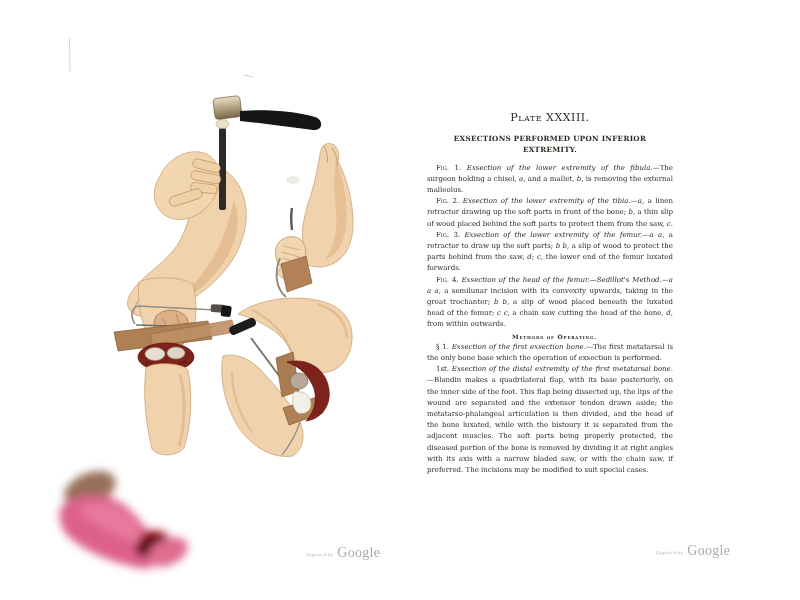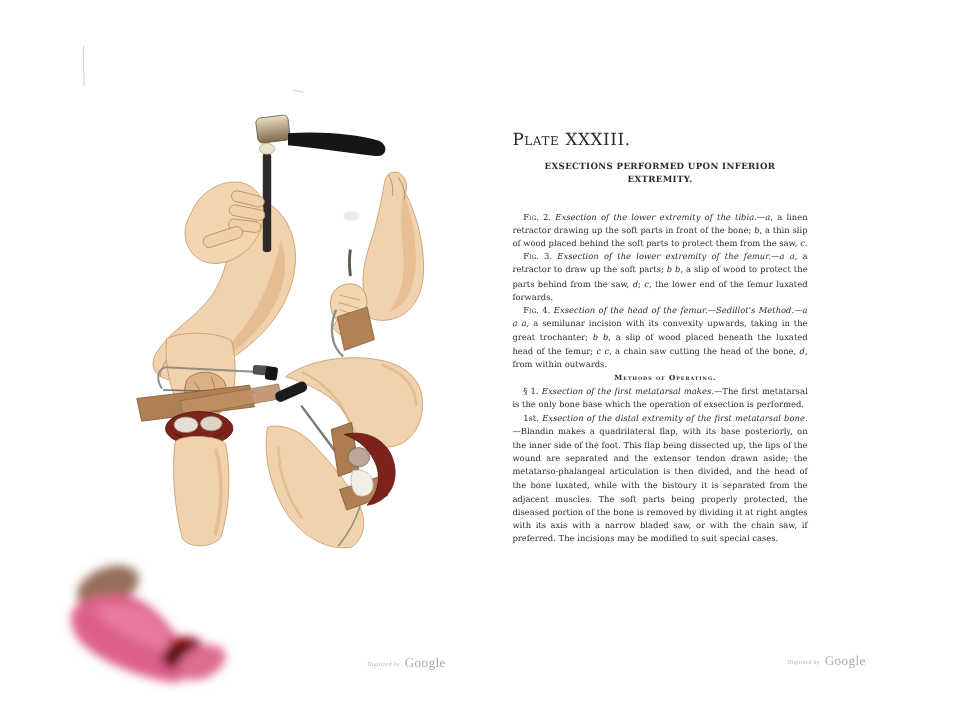--- a/index.html
+++ b/index.html
@@ -1,36 +1,36 @@
 <!DOCTYPE html>
 <html><head>
 <meta charset="utf-8">
 <style>
   html,body{margin:0;padding:0;background:#ffffff;}
   .screen{position:relative;width:800px;height:600px;background:#ffffff;overflow:hidden;
           font-family:"DejaVu Serif", serif;}
   
   .text-page{position:absolute;left:427px;top:112px;width:246px;color:#2e2a24;
              font-size:7px;line-height:11.2px;text-align:justify;}
-  .plate-title{text-align:left;font-size:14px;letter-spacing:.5px;margin:0 0 10px 0;
+  .plate-title{text-align:center;font-size:11px;letter-spacing:.5px;margin:0 0 10px 0;
                font-variant:small-caps;}
   .main-heading{text-align:center;font-size:7.2px;font-weight:bold;letter-spacing:.3px;
-                margin:0 0 20px 0;}
+                margin:0 0 7px 0;}
   .text-page p{margin:0;text-indent:9px;}
   .methods-heading{text-align:center;font-size:6px;font-weight:bold;letter-spacing:.8px;
                    margin:9px 0 7px 0;text-indent:0;font-variant:small-caps;}
   .it{font-style:italic;}
   .sc{font-variant:small-caps;}
   
   .watermark{position:absolute;color:#b4b4b2;white-space:nowrap;
              font-family:"Liberation Serif", serif;}
   .wm-left{left:306px;top:543px;}
   .wm-right{left:656px;top:541px;}
   .wm-prefix{font-size:5px;letter-spacing:.2px;vertical-align:1px;}
-  .wm-logo{font-size:11px;letter-spacing:.3px;color:#ababa9;}
+  .wm-logo{font-size:14px;letter-spacing:.3px;color:#ababa9;}
   
   .plate-svg{position:absolute;left:0;top:0;}
 </style>
 </head>
 <body>
 
 <div class="screen">
 
   <svg class="plate-svg" width="800" height="600" viewBox="0 0 800 600">
     <defs>
@@ -167,27 +167,28 @@
       <ellipse cx="152" cy="544" rx="18" ry="11" transform="rotate(-28 152 544)" fill="#5e0c0c"></ellipse>
       <path d="M140,536 C148,530 160,530 167,537" stroke="#c21f2f" stroke-width="3" fill="none"></path>
       <ellipse cx="168" cy="552" rx="21" ry="13" transform="rotate(-24 168 552)" fill="#df6d90"></ellipse>
     </g>
   </svg>
 
   <div class="text-page">
     <div class="plate-title">Plate XXXIII.</div>
     <div class="main-heading">EXSECTIONS PERFORMED UPON INFERIOR EXTREMITY.</div>
 
+    <p><span class="sc">Fig. 1.</span><span> </span><span class="it">Exsection of the lower extremity of the fibula.</span><span>—The surgeon holding a chisel, </span><span class="it">a</span><span>, and a mallet, </span><span class="it">b</span><span>, is removing the external malleolus.</span></p>
     <p><span class="sc">Fig. 2.</span><span> </span><span class="it">Exsection of the lower extremity of the tibia.</span><span>—</span><span class="it">a</span><span>, a linen retractor drawing up the soft parts in front of the bone; </span><span class="it">b</span><span>, a thin slip of wood placed behind the soft parts to protect them from the saw, </span><span class="it">c</span><span>.</span></p>
     <p><span class="sc">Fig. 3.</span><span> </span><span class="it">Exsection of the lower extremity of the femur.</span><span>—</span><span class="it">a a</span><span>, a retractor to draw up the soft parts; </span><span class="it">b b</span><span>, a slip of wood to protect the parts behind from the saw, </span><span class="it">d</span><span>; </span><span class="it">c</span><span>, the lower end of the femur luxated forwards.</span></p>
     <p><span class="sc">Fig. 4.</span><span> </span><span class="it">Exsection of the head of the femur.—Sedillot's Method.</span><span>—</span><span class="it">a a a</span><span>, a semilunar incision with its convexity upwards, taking in the great trochanter; </span><span class="it">b b</span><span>, a slip of wood placed beneath the luxated head of the femur; </span><span class="it">c c</span><span>, a chain saw cutting the head of the bone, </span><span class="it">d</span><span>, from within outwards.</span></p>
 
     <p class="methods-heading">Methods of Operating.</p>
 
-    <p><span>§ 1. </span><span class="it">Exsection of the first metatarsal makes.</span><span>—The first metatarsal is the only bone base which the operation of exsection is performed.</span></p>
+    <p><span>§ 1. </span><span class="it">Exsection of the first exsection bone.</span><span>—The first metatarsal is the only bone base which the operation of exsection is performed.</span></p>
     <p><span>1st. </span><span class="it">Exsection of the distal extremity of the first metatarsal bone.</span><span>—Blandin makes a quadrilateral flap, with its base posteriorly, on the inner side of the foot.  This flap being dissected up, the lips of the wound are separated and the extensor tendon drawn aside; the metatarso-phalangeal articulation is then divided, and the head of the bone luxated, while with the bistoury it is separated from the adjacent muscles.  The soft parts being properly protected, the diseased portion of the bone is removed by dividing it at right angles with its axis with a narrow bladed saw, or with the chain saw, if preferred.  The incisions may be modified to suit special cases.</span></p>
   </div>
 
   <div class="watermark wm-left">
     <span class="wm-prefix">Digitized by</span>
     <span class="wm-logo">Google</span>
   </div>
   <div class="watermark wm-right">
     <span class="wm-prefix">Digitized by</span>
     <span class="wm-logo">Google</span>

